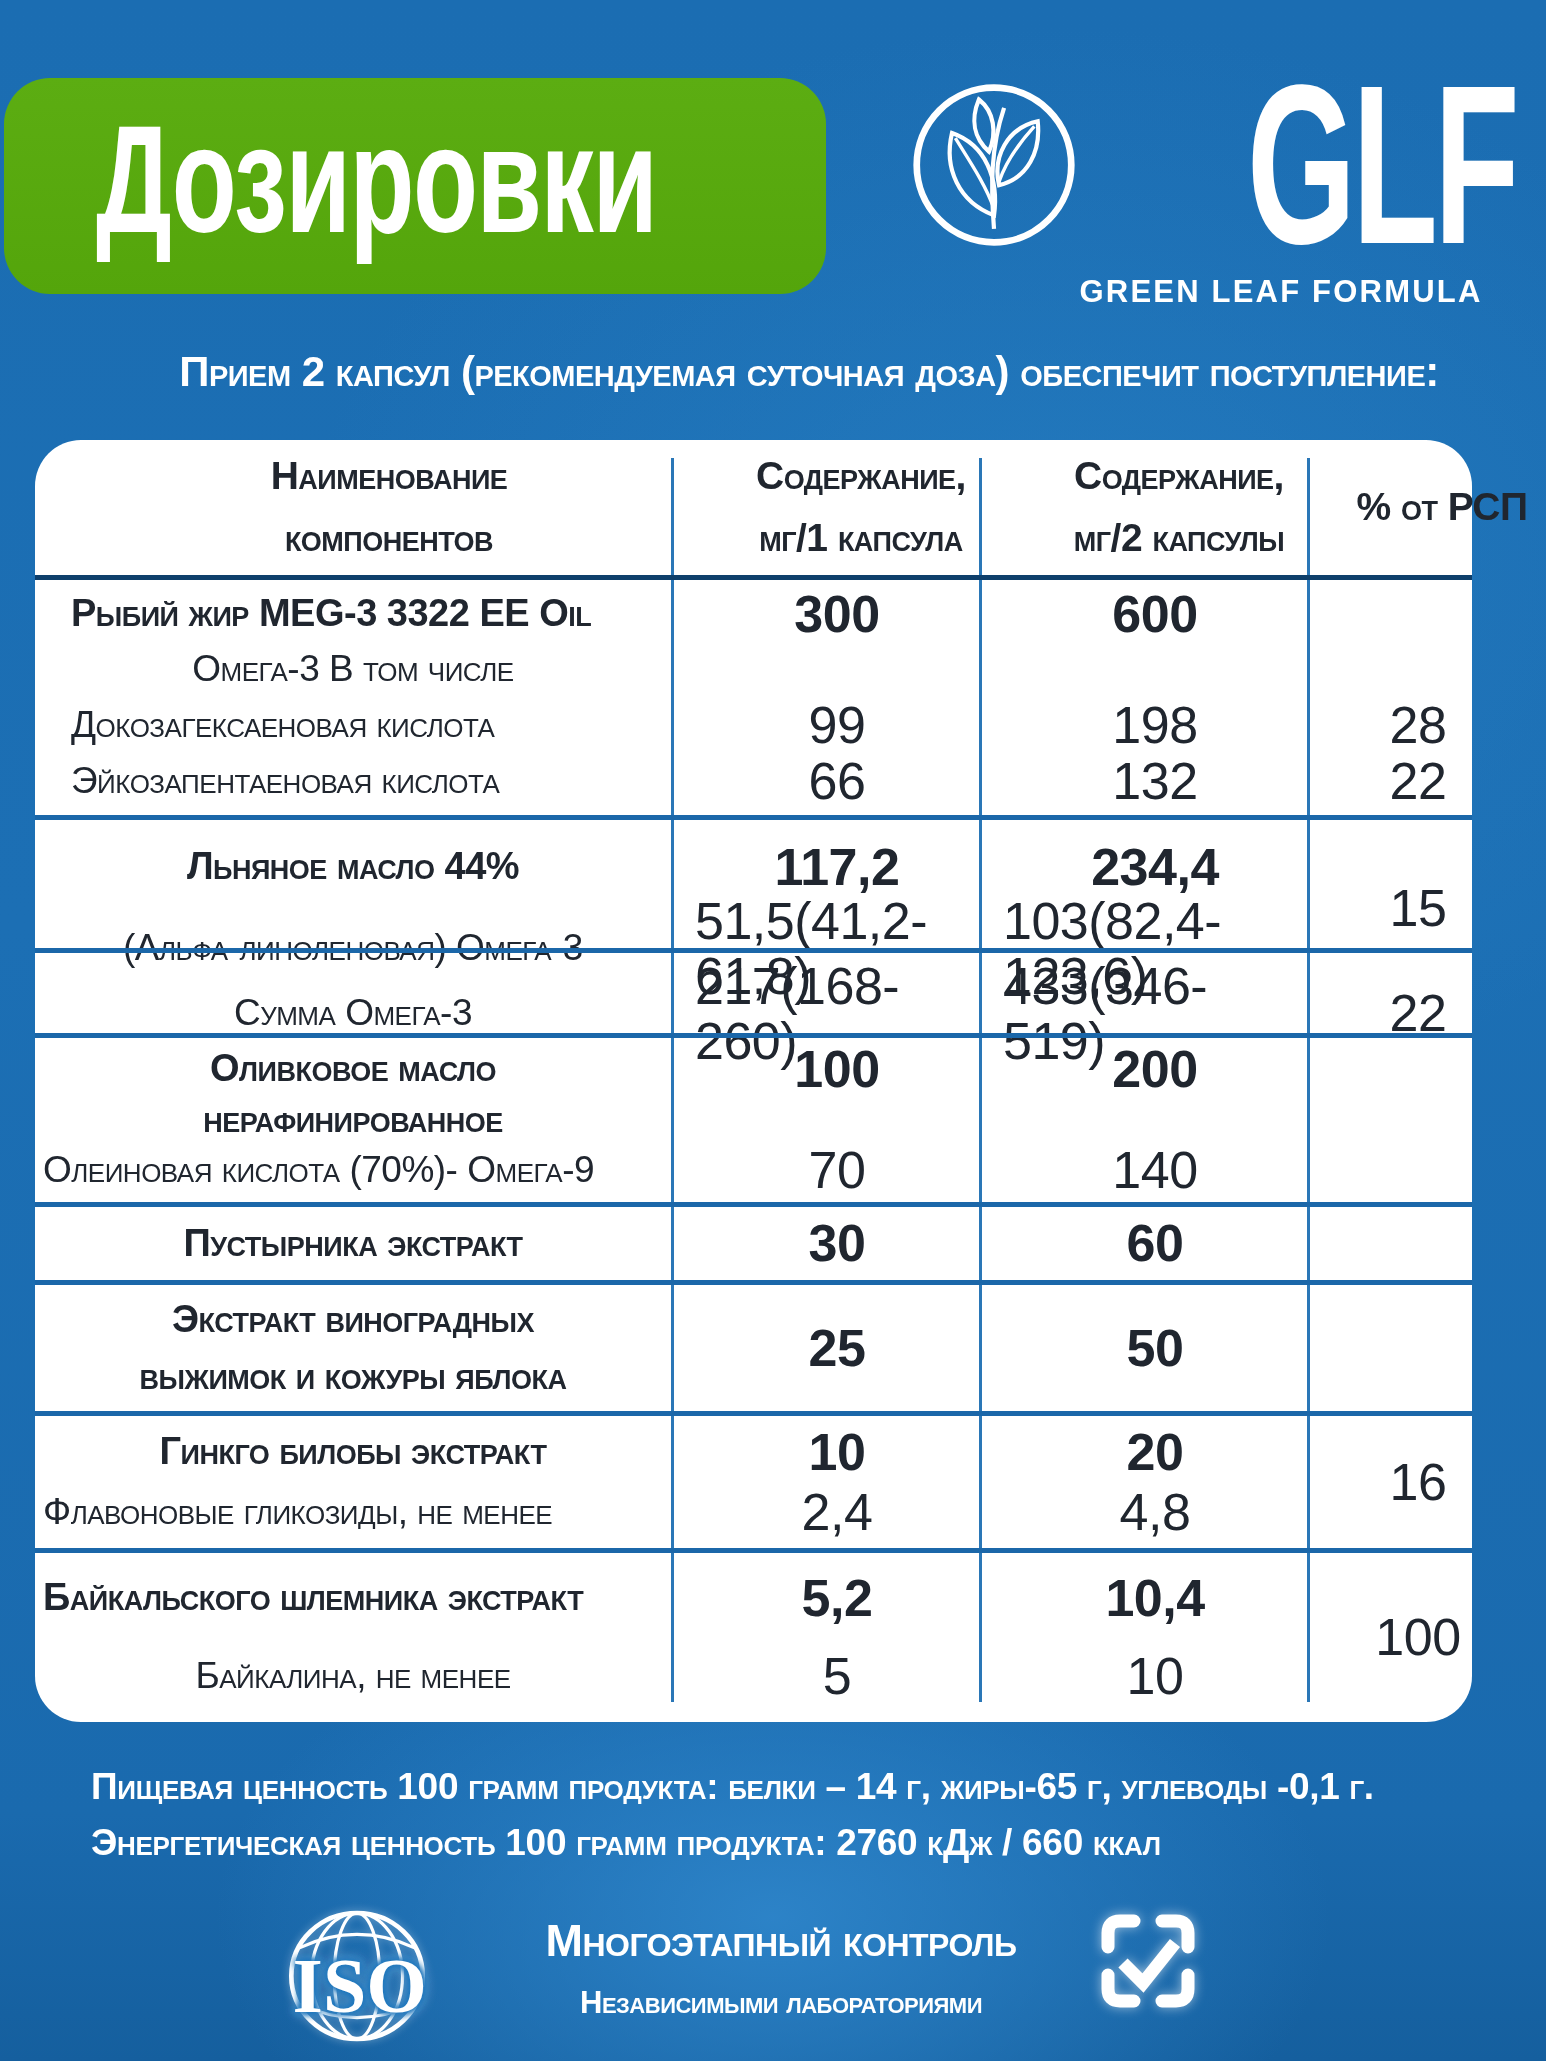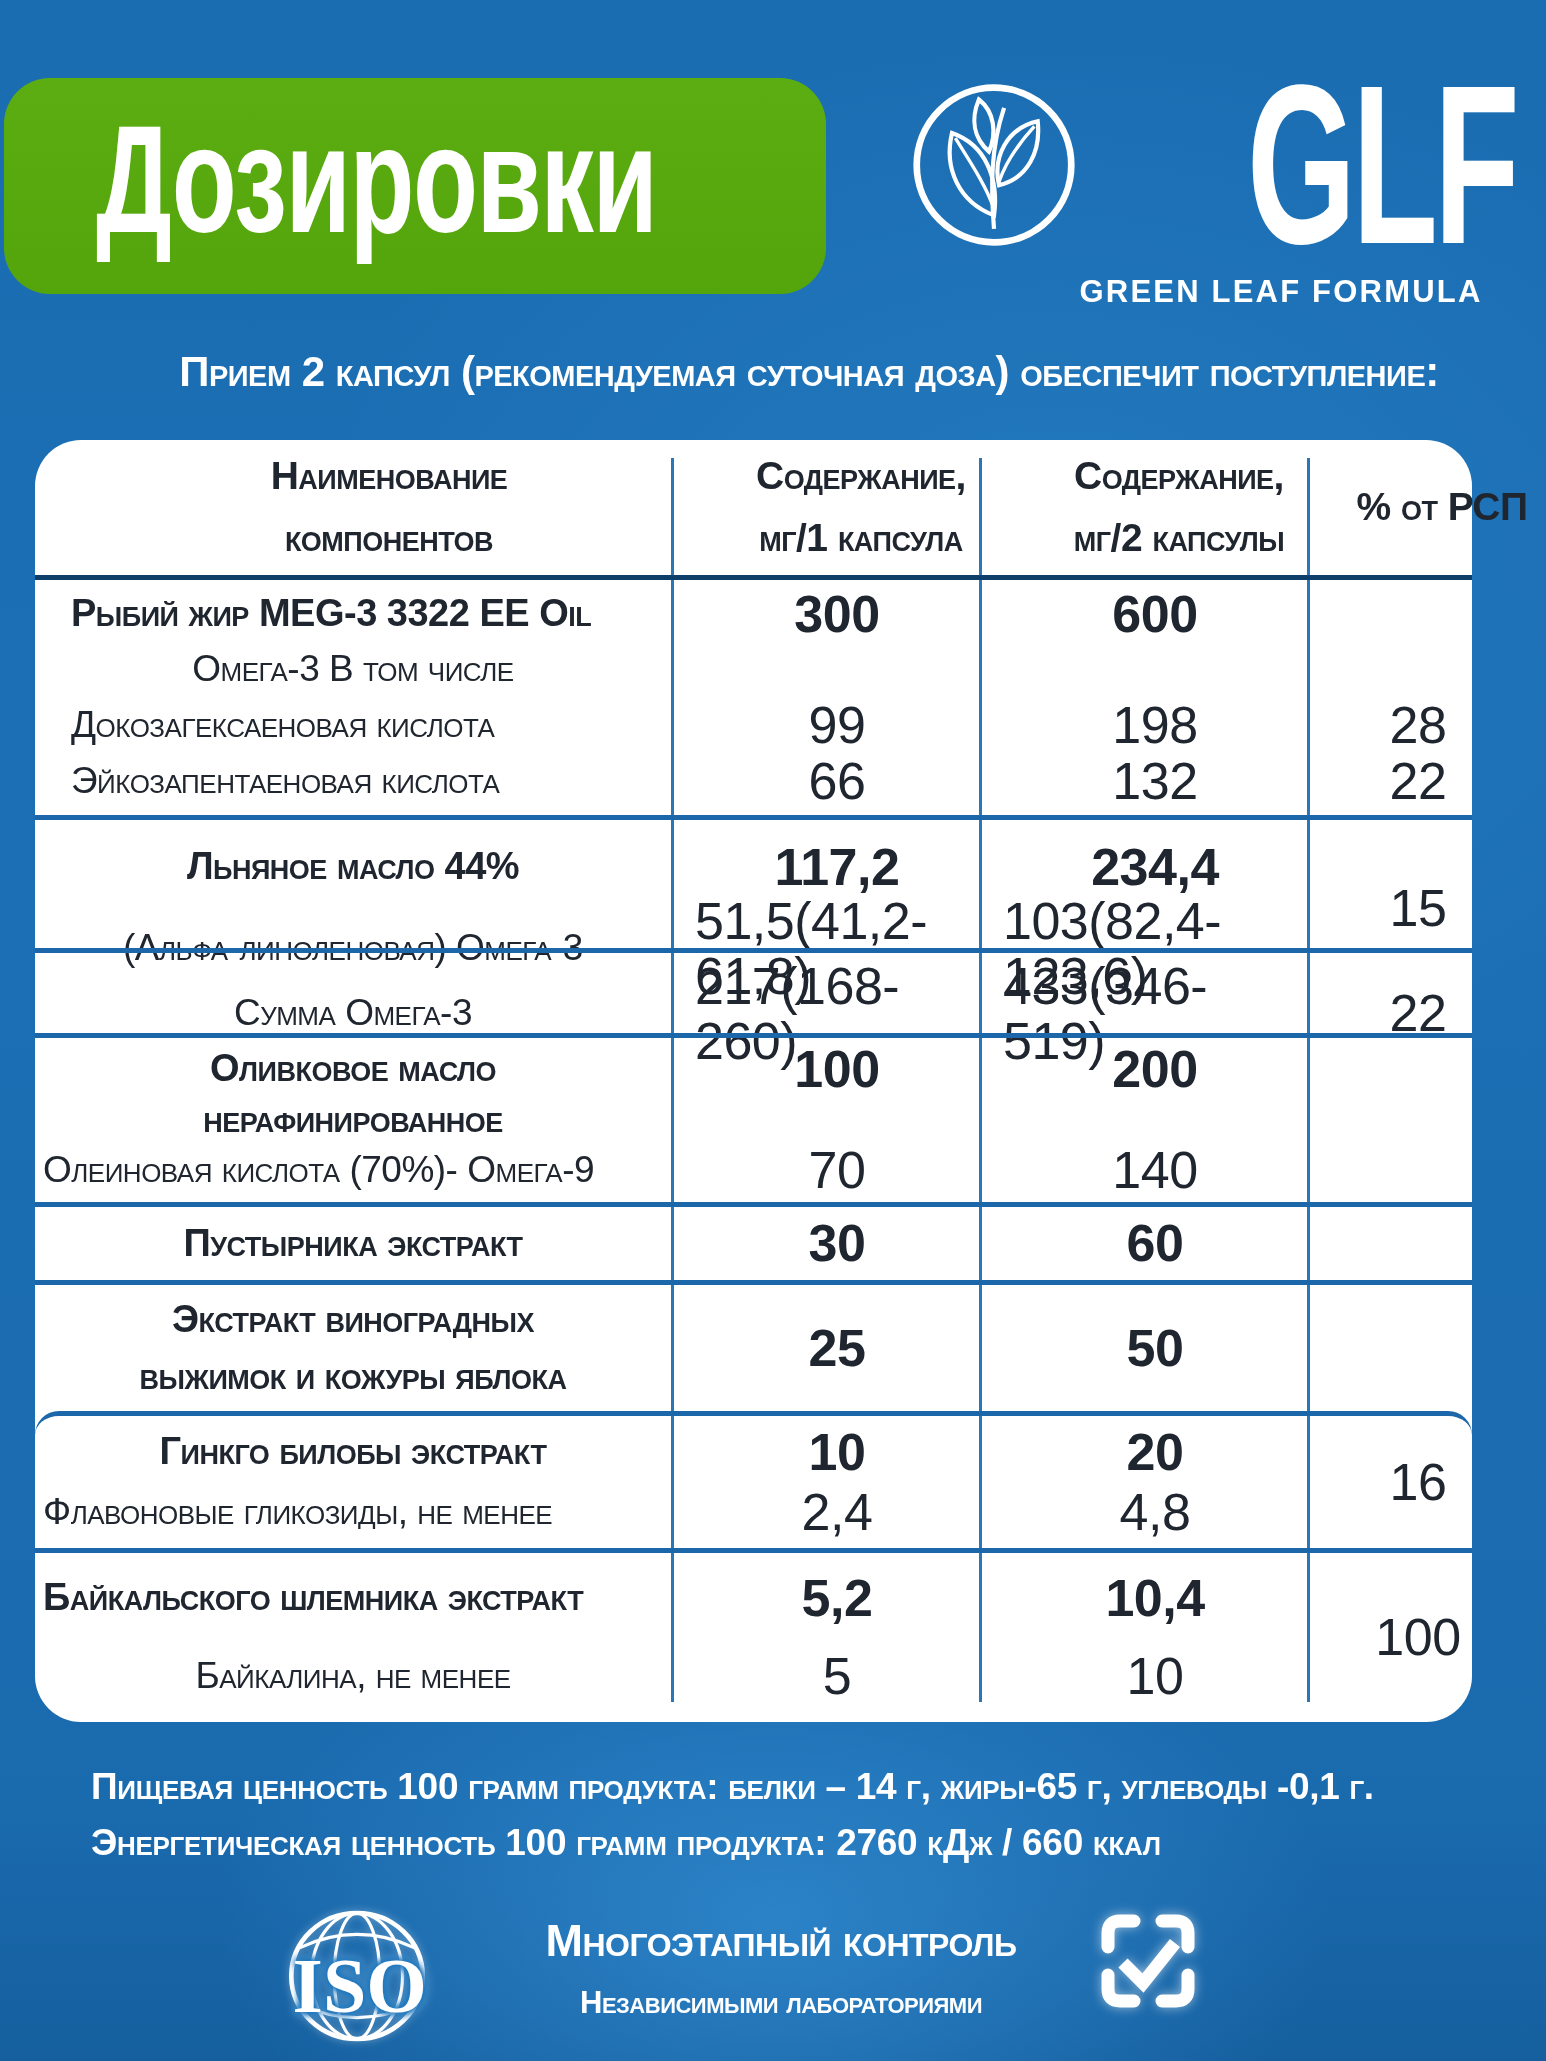--- a/index.html
+++ b/index.html
@@ -216,21 +216,21 @@
           <div class="cell val">
             <div class="line b">25</div>
           </div>
           <div class="cell val">
             <div class="line b">50</div>
           </div>
           <div class="cell val">
             <div class="line"></div>
           </div>
         </div>
-        <div class="t-row t-data" style="height: 137px; border-radius: 24px;">
+        <div class="t-row t-data" style="height: 137px;">
           <div class="cell name sc">
             <div class="line b">Гинкго билобы экстракт</div>
             <div class="line l0">Флавоновые гликозиды, не менее</div>
           </div>
           <div class="cell val">
             <div class="line b">10</div>
             <div class="line">2,4</div>
           </div>
           <div class="cell val">
             <div class="line b">20</div>

